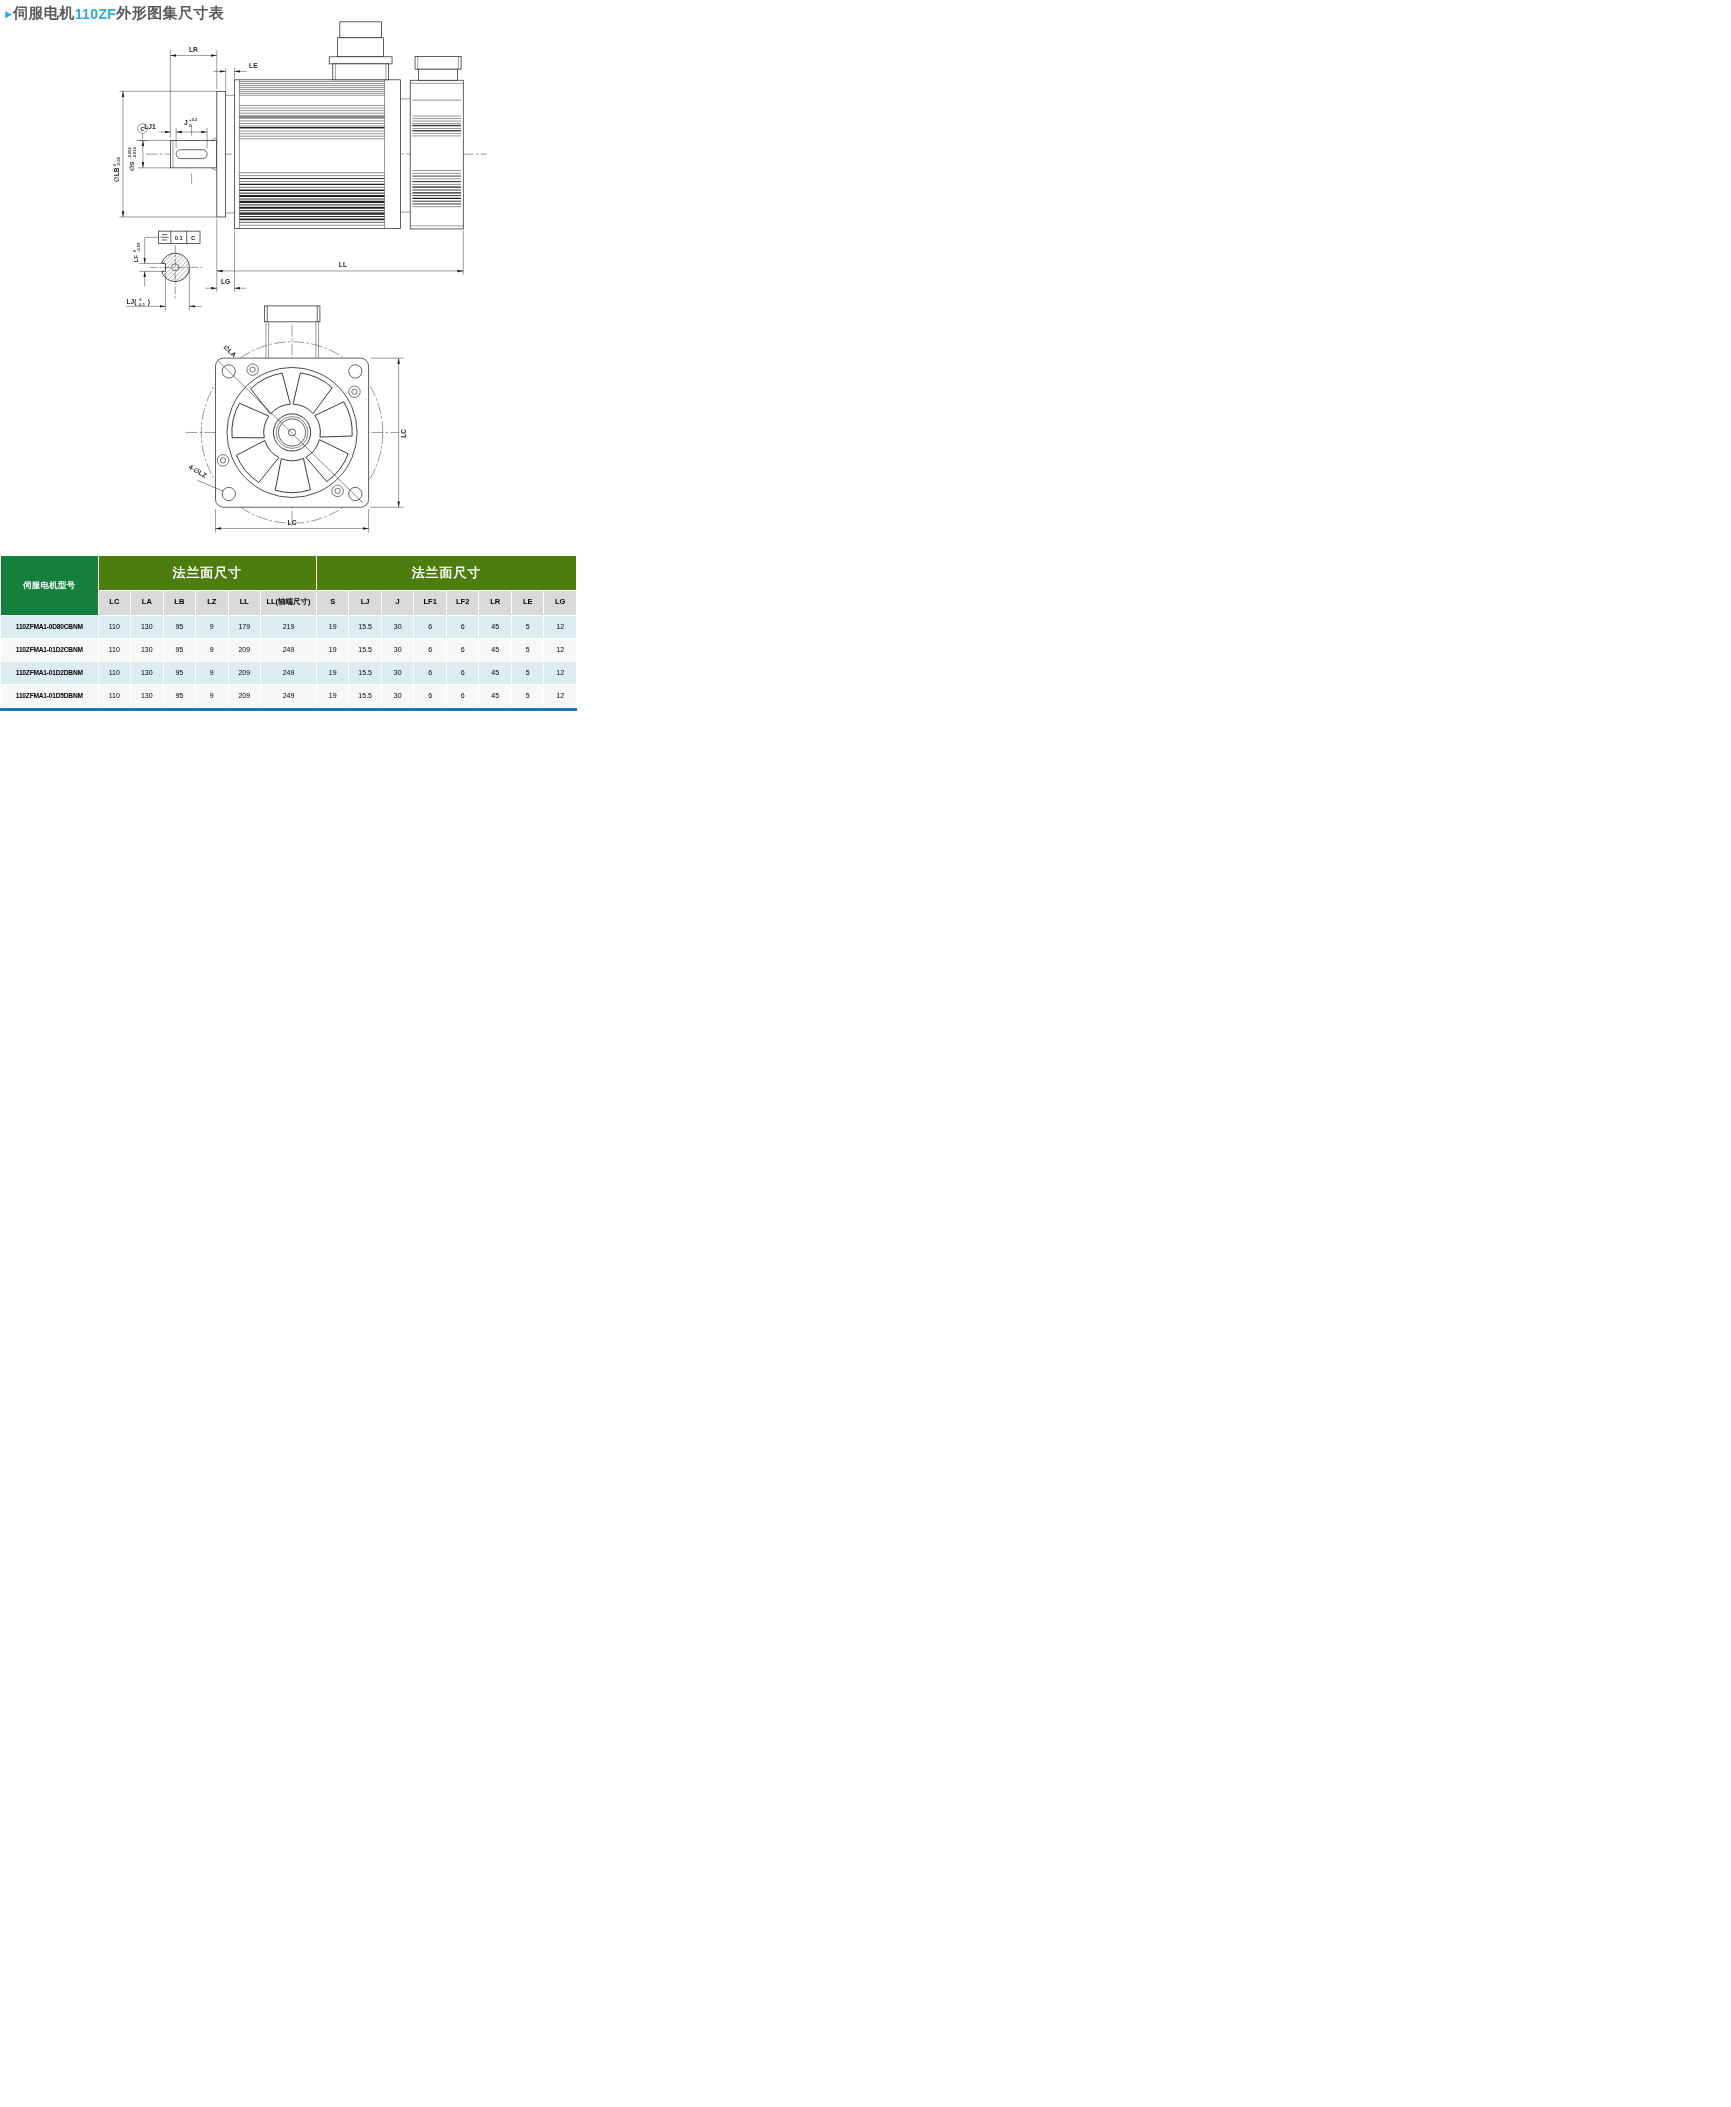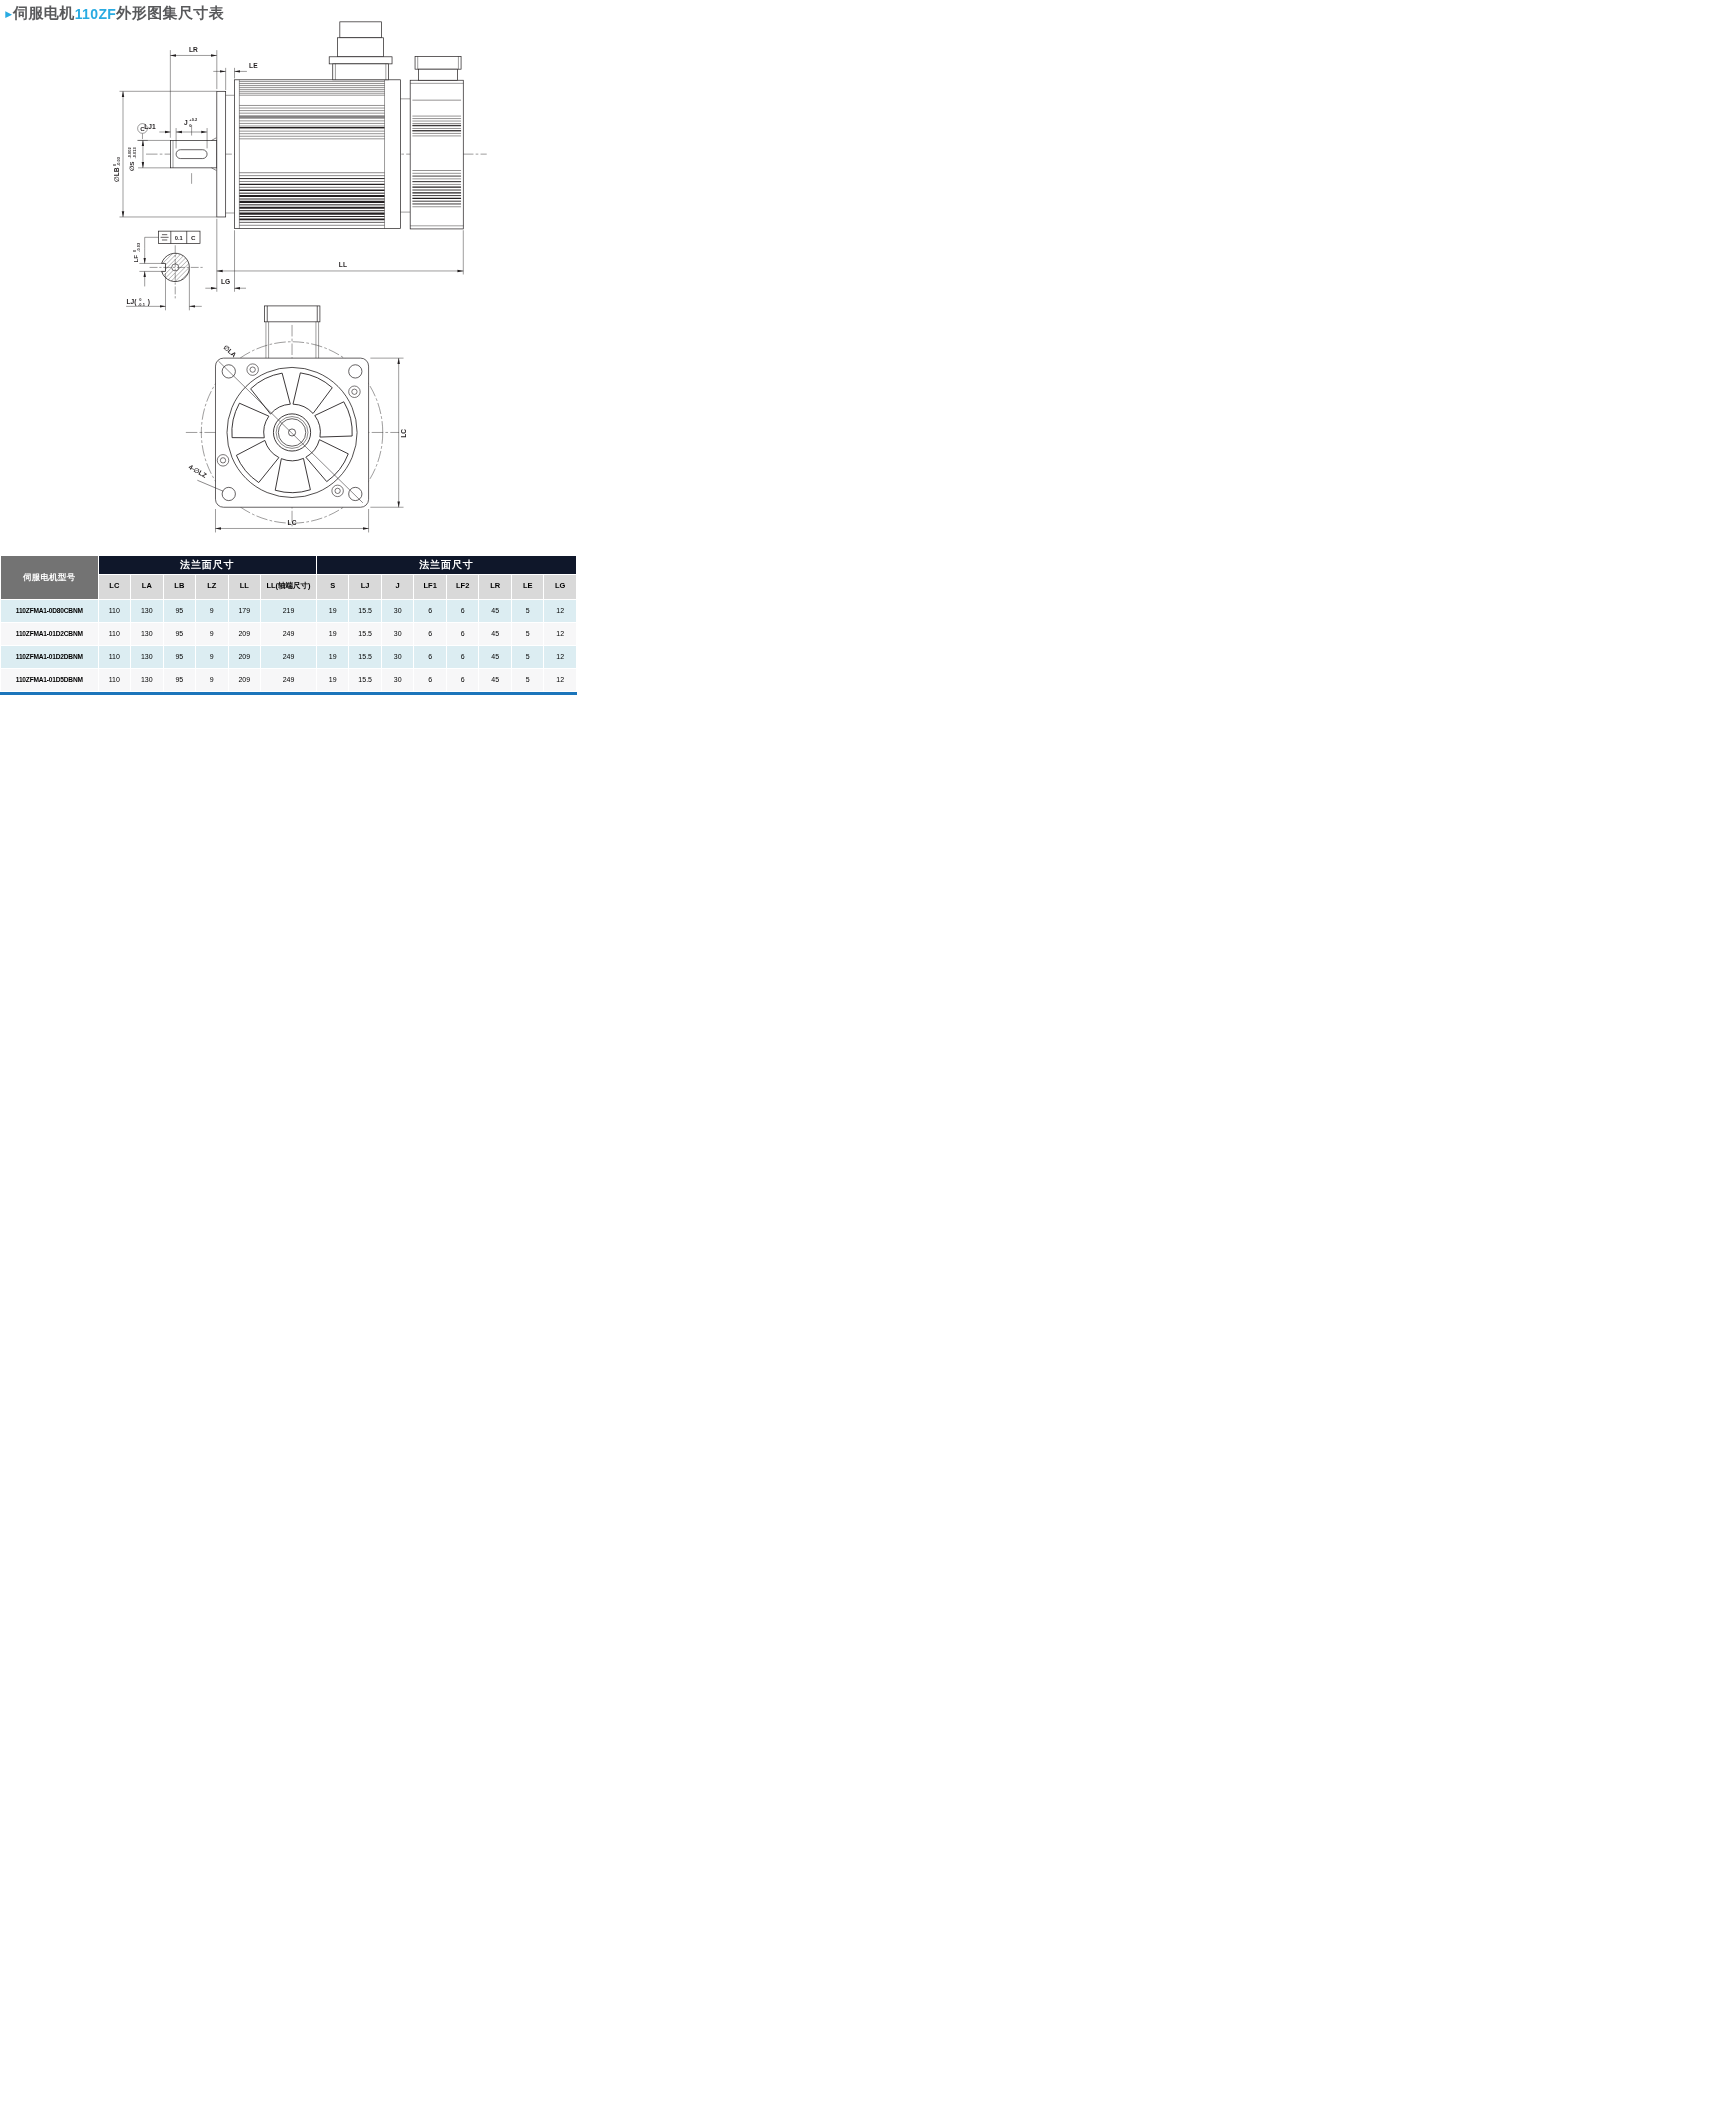--- a/index.html
+++ b/index.html
@@ -10,22 +10,22 @@
   .title-row .t-blue{color:#29abe2;font-weight:bold;font-size:14px;letter-spacing:0.4px;vertical-align:middle;}
   svg{display:block;}
   svg text{font-family:"Liberation Sans","DejaVu Sans",sans-serif;fill:#231f20;}
   .dim{font-size:15px;font-weight:bold;}
   .dim14{font-size:14px;font-weight:bold;}
   .tol{font-size:9px;font-weight:bold;}
   .fcf{font-size:13px;font-weight:bold;}
   
   table.spec{width:577px;table-layout:fixed;border-collapse:separate;border-spacing:1.3px 1.8px;margin-top:0.9px;}
   table.spec td,table.spec th{padding:0;text-align:center;vertical-align:middle;overflow:hidden;}
-  th.modelhead{background:#737373;color:#fff;font-size:8.4px;font-weight:bold;letter-spacing:0.4px;}
-  th.group{background:#0f172a;color:#fff;font-size:10px;font-weight:bold;height:18px;letter-spacing:0.9px;}
+  th.modelhead{background:#15803d;color:#fff;font-size:8.4px;font-weight:bold;letter-spacing:0.4px;}
+  th.group{background:#4d7c0f;color:#fff;font-size:13px;font-weight:bold;height:34px;letter-spacing:0.9px;}
   th.sub{background:#d9d9d9;color:#000;font-size:7.5px;font-weight:bold;height:24px;line-height:1.12;}
   td.model{font-size:6.6px;font-weight:bold;letter-spacing:-0.2px;}
   td.val{font-size:7px;}
   tr.r0 td{background:#dcedf2;height:22px;}
   tr.r1 td{background:#f7f7f8;height:22px;}
   .bottom-bar{height:2.7px;background:#1b75bb;width:577px;margin-top:0.4px;}
 </style>
 </head>
 <body>
 

